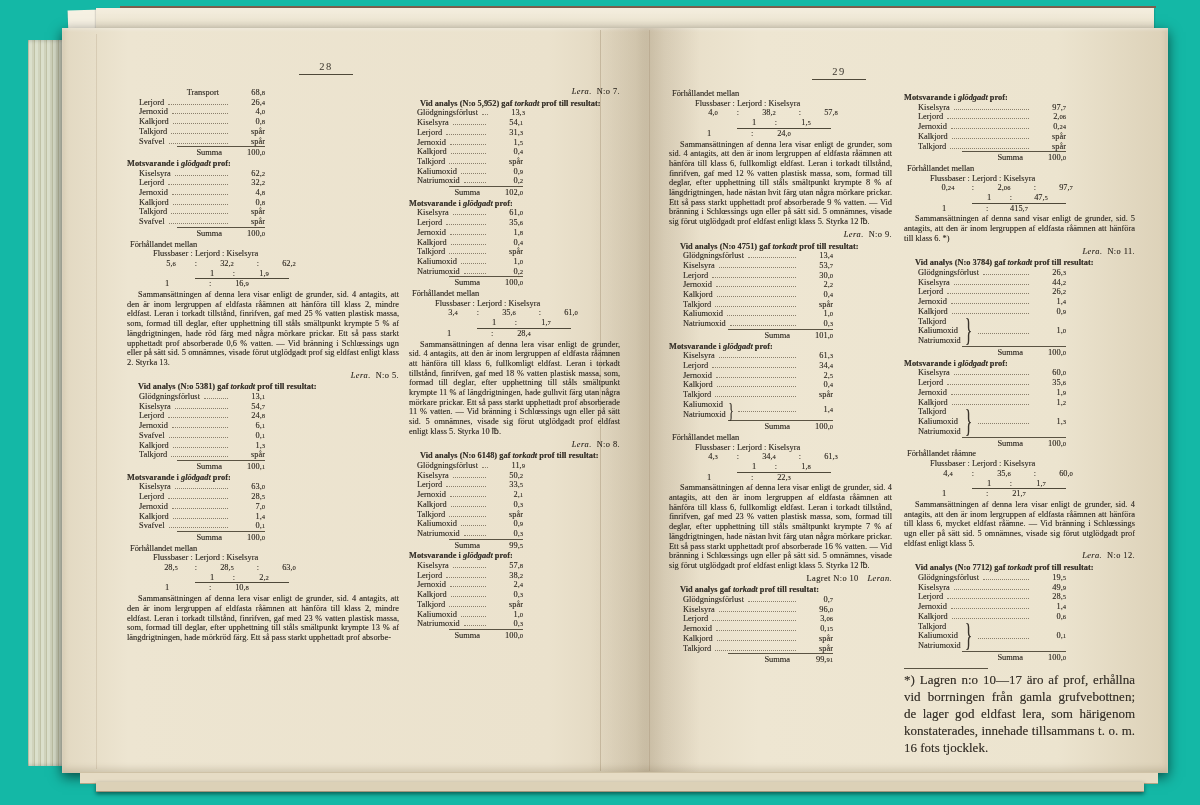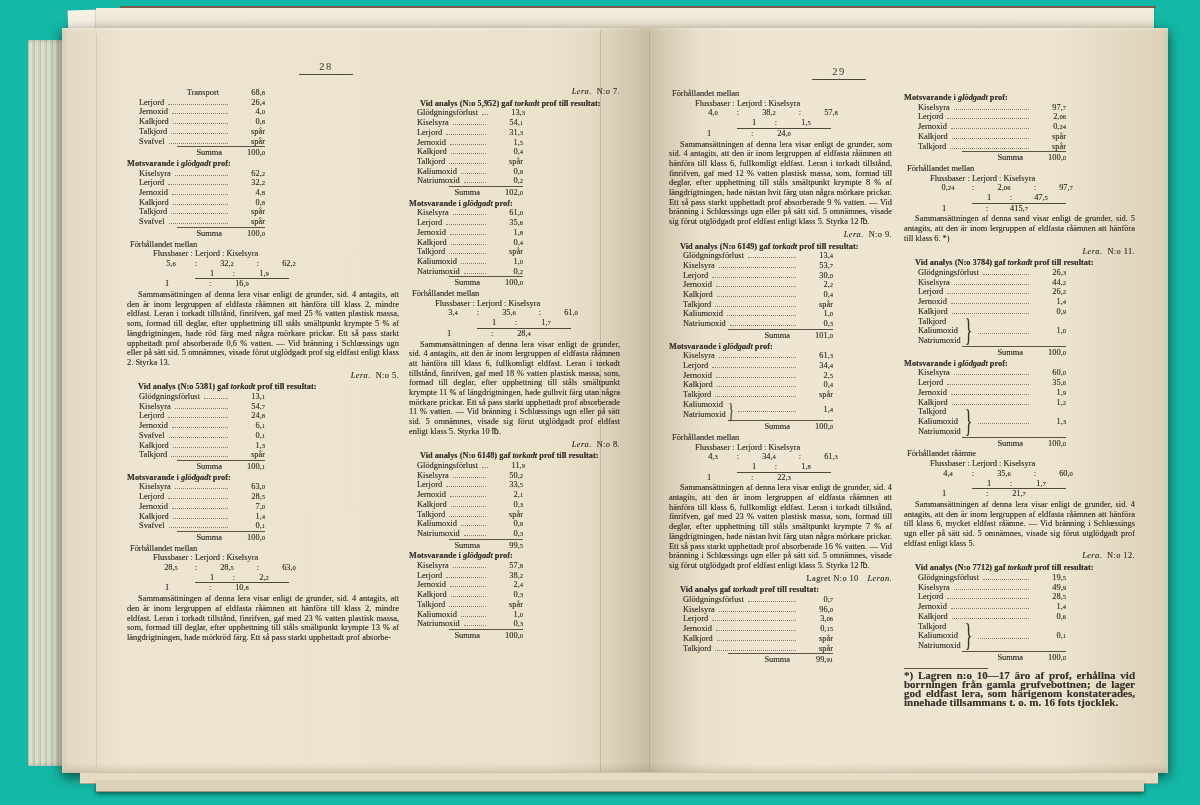--- a/index.html
+++ b/index.html
@@ -66,21 +66,21 @@
   .rC{position:relative;height:9.7px;}
   .rC .one{position:absolute;left:38px;}
   .rC .colon{position:absolute;left:82px;}
   .rC .res{position:absolute;left:68px;width:94px;text-align:center;}
   .brace-grp{display:flex;align-items:center;width:var(--tw);padding-left:var(--tp);}
   .br-glyph{line-height:.95;transform:scaleX(.5);transform-origin:center;font-weight:300;}
   .br-mid{flex:1;align-self:stretch;position:relative;}
   .br-mid .ldr2{position:absolute;left:2px;right:3px;top:55%;border-bottom:1px dotted #8a7f6c;}
   .footwrap{margin-top:5px;}
   .footrule{width:84px;border-top:1px solid #5a5343;margin:2px 0 2px;}
-  .footn{font-size:11px;line-height:9px;text-align:justify;font-weight:bold;}
+  .footn{font-size:13px;line-height:17px;text-align:justify;}
 </style>
 </head>
 <body>
 
 <div class="stage">
   <div class="redline"></div>
   <div class="redline2"></div>
   <div class="corner-sheet"></div>
   <div class="topsheet"></div>
   <div class="leftstack"></div>
@@ -533,21 +533,21 @@
           </div>
         </div>
         <div class="rC">
           <span class="one">1</span>
           <span class="colon">:</span>
           <span class="res">24,<span class="dec">0</span></span>
         </div>
       </div>
       <div class="para">Sammansättningen af denna lera visar enligt de grunder, som sid. 4 antagits, att den är inom lergruppen af eldfasta råämnen att hänföra till klass 6, fullkomligt eldfast. Leran i torkadt tillstånd, finrifven, gaf med 12 % vatten plastisk massa, som, formad till deglar, efter upphettning till ståls smältpunkt krympte 8 % af längdrigtningen, hade nästan hvit färg utan några mörkare prickar. Ett så pass starkt upphettadt prof absorberade 9 % vatten. — Vid bränning i Schlœssings ugn eller på sätt sid. 5 omnämnes, visade sig förut utglödgadt prof eldfast enligt klass 5.  Styrka 12 ℔.</div>
       <div class="head"><span class="it">Lera.</span><span>&nbsp;&nbsp;N:o 9.</span></div>
-      <div class="line ind"><span>Vid analys (N:o 6149) gaf </span><span class="it">torkadt</span><span> prof till resultat:</span></div>
+      <div class="line ind"><span>Vid analys (N:o 4751) gaf </span><span class="it">torkadt</span><span> prof till resultat:</span></div>
       <div class="tbl">
         <div class="row">
           <span class="lbl">Glödgningsförlust</span>
           <div class="ldr"></div>
           <span class="val">13,<span class="dec">4</span></span>
         </div>
         <div class="row">
           <span class="lbl">Kiselsyra</span>
           <div class="ldr"></div>
           <span class="val">53,<span class="dec">7</span></span>

